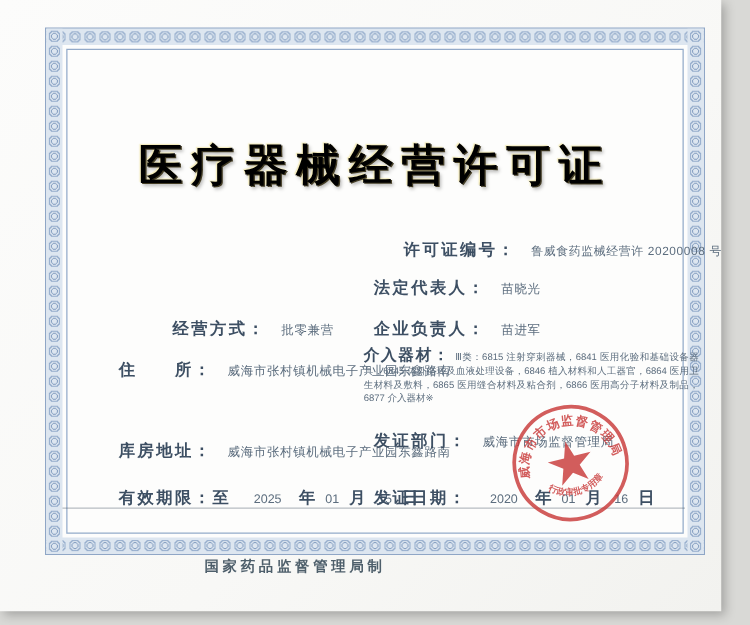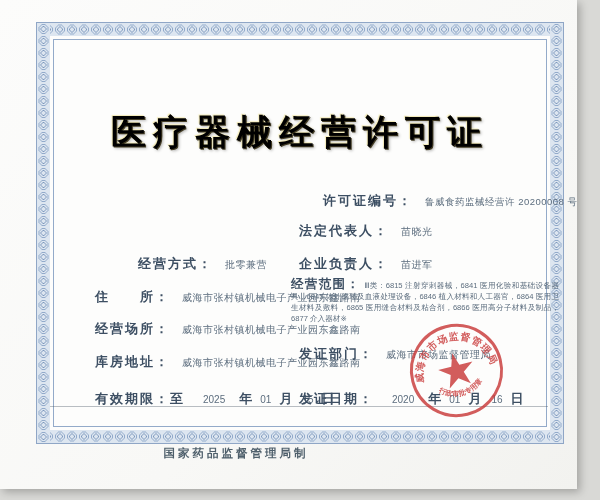--- a/index.html
+++ b/index.html
@@ -63,26 +63,23 @@
     </div>
     <div class="row" style="left:262px;top:231px;">
       <span class="lbl">企业负责人：</span><span class="val">苗进军</span>
     </div>
 
     <div class="row" style="left:58px;top:264px;">
       <span class="lbl">住　　所：</span><span class="val">威海市张村镇机械电子产业园东鑫路南</span>
     </div>
 
     <div class="scope">
-      <span class="lbl">经营范围：</span><span>Ⅲ类：6815 注射穿刺器械，6841 医用化验和基础设备器具，6845 体外循环及血液处理设备，6846 植入材料和人工器官，6864 医用卫生材料及敷料，6865 医用缝合材料及粘合剂，6866 医用高分子材料及制品，6877 介入器材※</span>
+      <span class="lbl">介入器材：</span><span>Ⅲ类：6815 注射穿刺器械，6841 医用化验和基础设备器具，6845 体外循环及血液处理设备，6846 植入材料和人工器官，6864 医用卫生材料及敷料，6865 医用缝合材料及粘合剂，6866 医用高分子材料及制品，6877 介入器材※</span>
     </div>
 
-    <div class="row" style="left:58px;top:296px;">
-      <span class="lbl">经营场所：</span><span class="val">威海市张村镇机械电子产业园东鑫路南</span>
-    </div>
 
     <div class="row" style="left:58px;top:329px;">
       <span class="lbl">库房地址：</span><span class="val">威海市张村镇机械电子产业园东鑫路南</span>
     </div>
     <div class="row" style="left:262px;top:321px;">
       <span class="lbl">发证部门：</span><span class="val">威海市市场监督管理局</span>
     </div>
 
     <div class="row" style="left:58px;top:366px;">
       <span class="lbl">有效期限：至</span><span class="datebit g18">2025</span><span class="dateunit g14">年</span><span class="datebit g8">01</span><span class="dateunit g8">月</span><span class="datebit g10">15</span><span class="dateunit g8">日</span>

